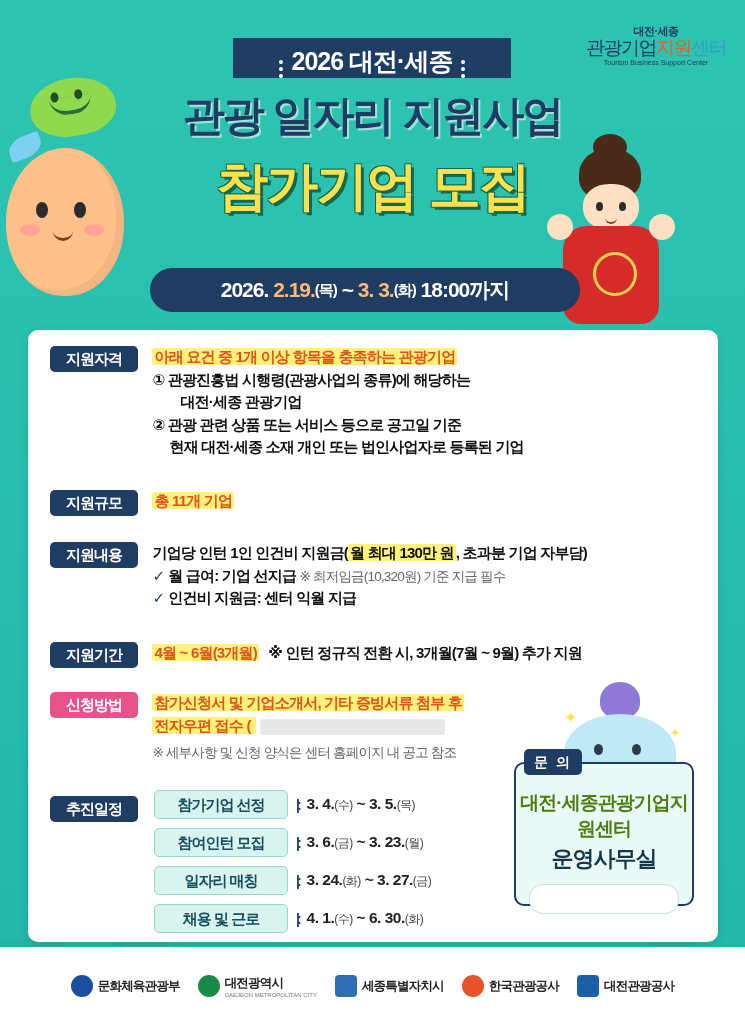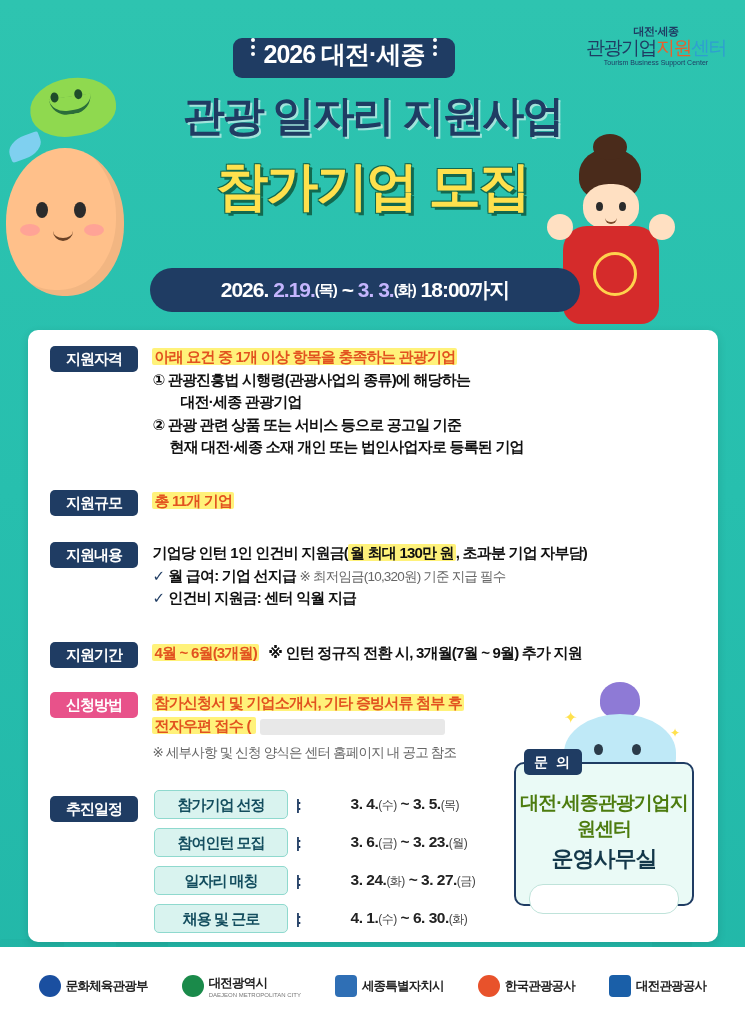--- a/index.html
+++ b/index.html
@@ -21,23 +21,23 @@
     position:absolute;left:0;right:0;bottom:0;height:120px;
     opacity:.35;
   }
   .city span{
     position:absolute;bottom:0;background:#1fae9e;border-radius:2px;
   }
   .city i{position:absolute;background:#7fe3d6;opacity:.55;width:6px;height:6px;border-radius:1px;}
 
   
   .ribbon{
-    position:absolute;left:233px;top:38px;width:222px;height:40px;
-    background:#1f3c63;border-radius:9px;
-    display:flex;align-items:flex-start;justify-content:center;
+    position:absolute;left:233px;top:38px;width:278px;height:40px;
+    background:#1f3c63;border-radius:0;
+    display:flex;align-items:flex-end;justify-content:center;
     color:#ffffff;font-size:25px;font-weight:bold;letter-spacing:-1px;
   }
   .ribbon .dots{display:inline-flex;flex-direction:column;gap:3px;margin:0 9px;}
   .ribbon .dots em{display:block;width:4px;height:4px;background:#fff;border-radius:50%;}
   .headline1{
     position:absolute;left:0;right:0;top:88px;text-align:center;
     font-size:42px;font-weight:bold;color:#1f3c63;letter-spacing:-2px;
     text-shadow:2px 2px 0 rgba(255,255,255,.55);
   }
   .headline2{
@@ -45,21 +45,21 @@
     font-size:52px;font-weight:bold;color:#ffe14d;letter-spacing:-2px;
     text-shadow:3px 3px 0 #12694f, -1px -1px 0 #12694f, 1px -1px 0 #12694f, -1px 1px 0 #12694f;
   }
   .periodbar{
     position:absolute;left:150px;top:268px;width:430px;height:44px;
     background:#1f3c63;border-radius:22px;
     display:flex;align-items:center;justify-content:center;
     color:#ffffff;font-size:21px;font-weight:bold;letter-spacing:-1px;
   }
   .periodbar .small{font-size:15px;font-weight:bold;}
-  .periodbar .hl{color:#c4b5fd;}
+  .periodbar .hl{color:#fdba74;}
 
   
   .logo-tr{
     position:absolute;right:14px;top:26px;width:150px;text-align:center;line-height:1.05;
   }
   .logo-tr .l1{font-size:11px;font-weight:bold;color:#1f3c63;letter-spacing:-.5px;}
   .logo-tr .l2{font-size:19px;font-weight:normal;letter-spacing:-1.5px;}
   .logo-tr .l2 .a{color:#1f3c63;}
   .logo-tr .l2 .b{color:#e8602c;}
   .logo-tr .l2 .c{color:#2f9fd0;}
@@ -86,21 +86,21 @@
   .check{color:#1f3c63;font-weight:bold;margin-right:4px;}
 
   
   .sched-item{display:flex;align-items:center;margin-bottom:9px;}
   .sched-name{
     width:132px;height:27px;line-height:27px;text-align:center;
     background:#d9f3ef;border:1px solid #8fd9ce;border-radius:5px;
     font-size:15px;font-weight:bold;color:#134d5e;letter-spacing:-1px;
   }
   .sched-sep{margin:0 8px;color:#1f3c63;font-weight:bold;letter-spacing:-3px;font-size:14px;}
-  .sched-date{font-size:15.5px;color:#222;font-weight:bold;letter-spacing:-.5px;margin-left:44px;}
+  .sched-date{font-size:15.5px;color:#222;font-weight:bold;letter-spacing:-.5px;}
   .sched-date .s{font-size:12px;font-weight:normal;color:#444;}
 
   
   .contact{
     position:absolute;right:24px;top:432px;width:176px;height:140px;
     background:#eafaf6;border:2px solid #1f3c63;border-radius:10px;text-align:center;
   }
   .contact .ctitle{
     position:absolute;left:8px;top:-15px;width:58px;height:26px;line-height:26px;
     background:#1f3c63;color:#fff;font-size:14px;font-weight:bold;border-radius:5px;letter-spacing:2px;
@@ -111,21 +111,21 @@
     margin:10px auto 0;width:148px;height:28px;background:#ffffff;
     border:1px solid #bfe3da;border-radius:14px;
   }
 
   
   .mailbar{display:inline-block;width:185px;height:16px;background:#e8e8e8;border-radius:3px;vertical-align:middle;margin-left:4px;}
 
   
   .footer{
     position:absolute;left:0;right:0;bottom:0;height:78px;background:#ffffff;
-    display:flex;align-items:center;justify-content:center;gap:34px;
+    display:flex;align-items:center;justify-content:center;gap:18px;
   }
   .flogo{display:flex;align-items:center;gap:5px;font-size:12.5px;font-weight:bold;color:#222;letter-spacing:-.8px;}
   .flogo .mark{width:22px;height:22px;border-radius:50%;display:inline-block;}
   .flogo small{display:block;font-size:6px;font-weight:normal;color:#777;letter-spacing:0;}
 
   
   .char{position:absolute;}
   
   .blob{left:30px;top:78px;width:86px;height:58px;background:#8fd94f;border-radius:50% 50% 45% 45%;transform:rotate(-8deg);}
   .blob:after{content:"";position:absolute;left:20px;top:18px;width:42px;height:14px;border-bottom:4px solid #2b6d3a;border-radius:0 0 20px 20px;}

